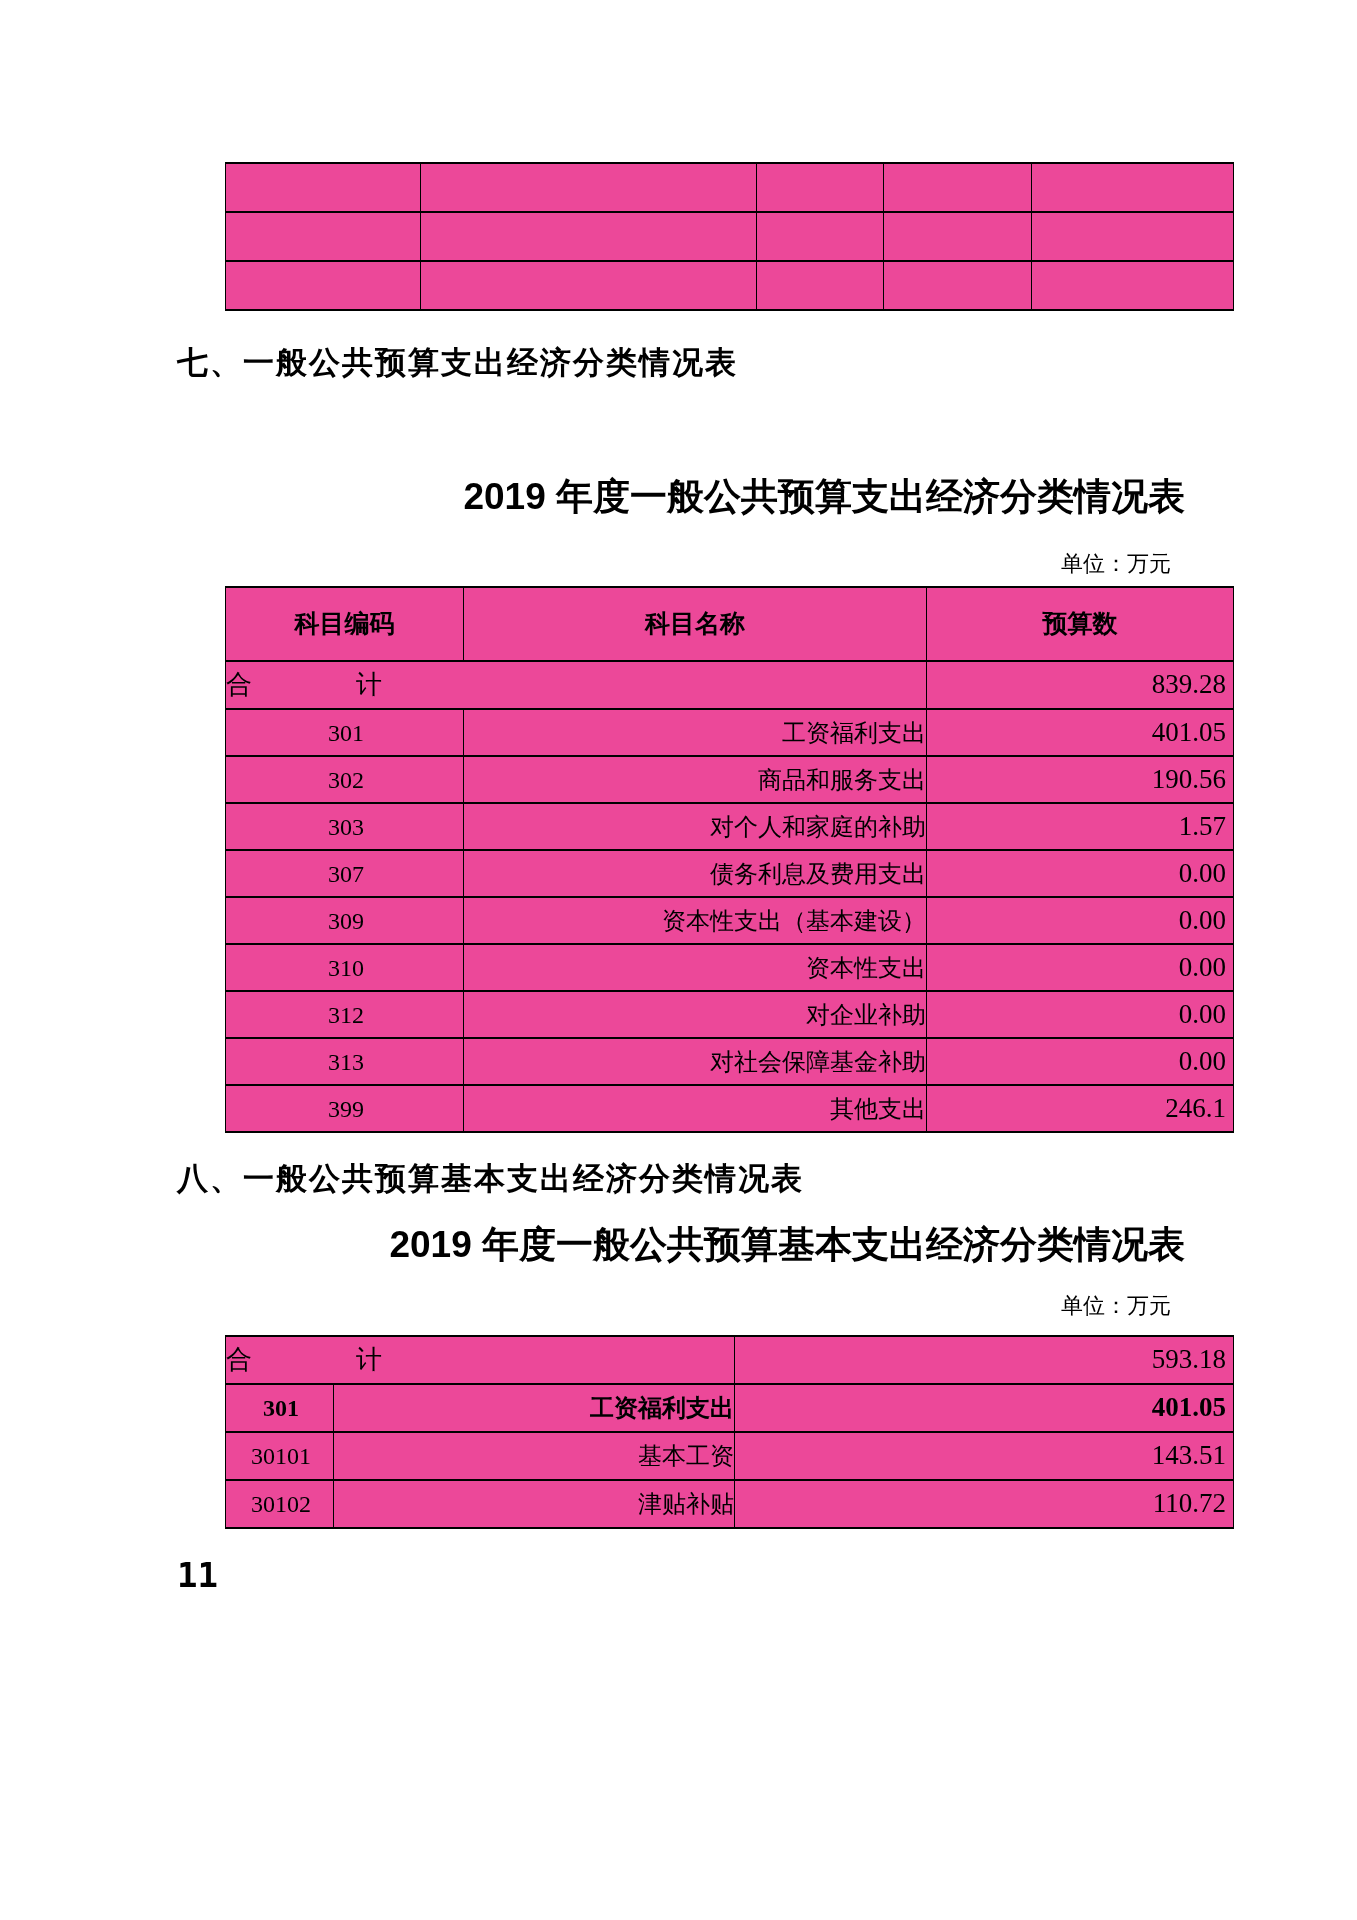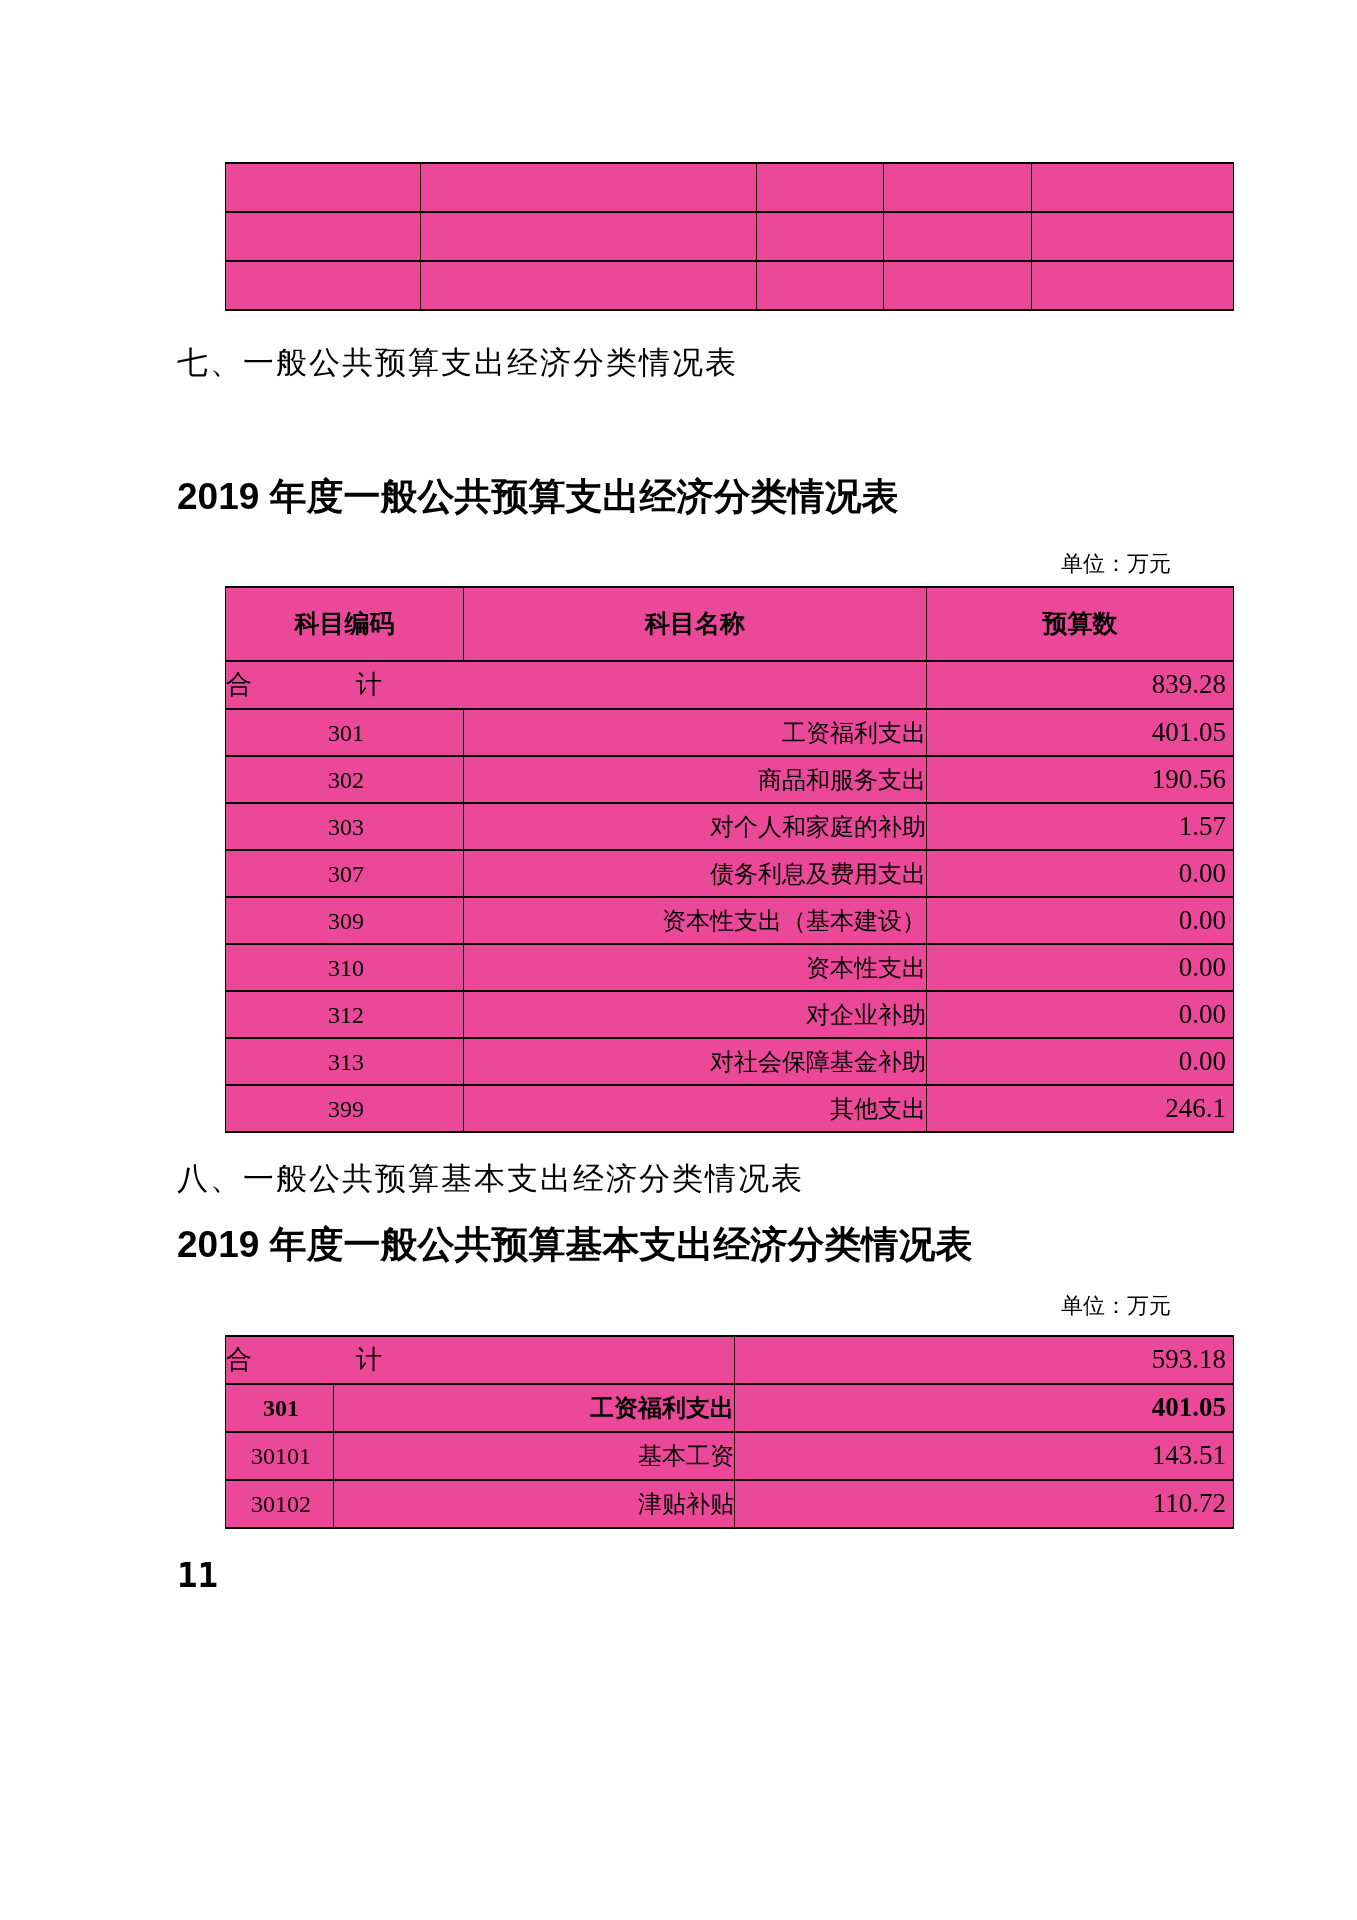--- a/index.html
+++ b/index.html
@@ -21,24 +21,24 @@
   }
   .empty-table{margin-top:162px;}
   .empty-table td{height:47px;}
 
   .note{
     margin-top:14px;font-size:23px;line-height:26px;
     letter-spacing:1px;
   }
   .sec-heading{
     margin-top:32px;font-size:31px;line-height:40px;
-    letter-spacing:2px;font-weight:normal;
+    letter-spacing:2px;font-weight:bold;
   }
   .big-title{
-    margin-top:90px;font-size:37px;line-height:48px;text-align:left;
+    margin-top:90px;font-size:37px;line-height:48px;text-align:right;
     font-family:"Liberation Sans", sans-serif;font-weight:bold;
   }
   .big-title.second{margin-top:22px;}
   .unit-line{
     margin-top:30px;font-size:22px;line-height:26px;text-align:right;
     padding-right:14px;
   }
   .unit-line.second{margin-top:24px;}
 
   .budget-table{margin-top:9px;}

